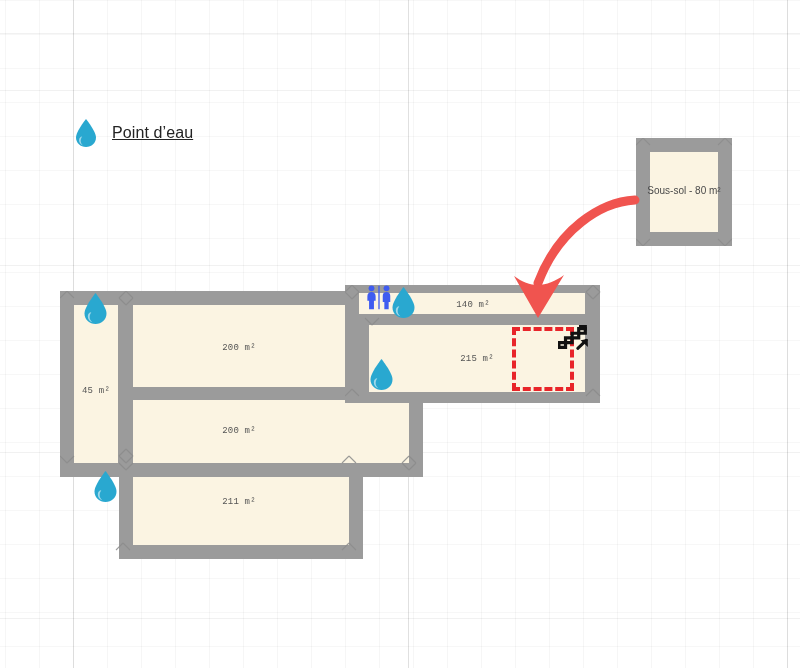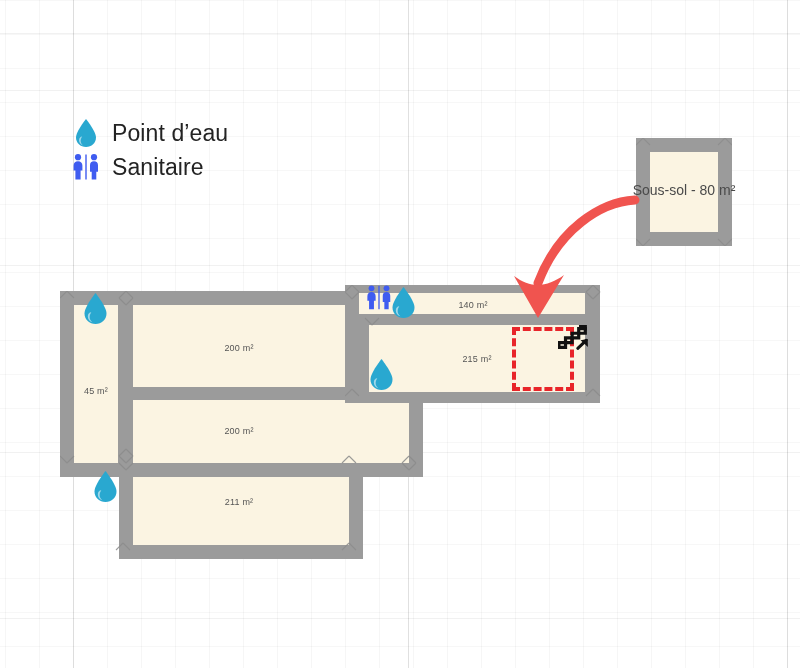--- a/index.html
+++ b/index.html
@@ -43,63 +43,65 @@
   }
   .legend-icon {
     width: 40px;
     min-width: 40px;
     height: 32px;
     display: flex;
     align-items: center;
     justify-content: center;
   }
   .legend-label {
-    font-size: 23px;
+    font-size: 16px;
     color: #232323;
     letter-spacing: 0.1px;
     padding-left: 6px;
     white-space: nowrap;
+    text-decoration: underline;
   }
 
   
   .wall {
     position: absolute;
     background: #9b9b9b;
   }
   .room {
     position: absolute;
     background: #fbf4e2;
   }
   .room-label {
     position: absolute;
     font-size: 9px;
     color: #555555;
     white-space: nowrap;
     transform: translate(-50%, -50%);
     letter-spacing: 0.2px;
+    font-family: Liberation Mono, monospace;
   }
 
   
   .drop-ico { position: absolute; }
 
   
   #emplacement-box {
     position: absolute;
     border: 4px dashed #e8252a;
     background: transparent;
   }
 
   
   #plan-stairs { position: absolute; }
 
   
   #basement { position: absolute; }
   #basement-label {
     position: absolute;
-    font-size: 14px;
+    font-size: 10px;
     color: #4a4a4a;
     white-space: nowrap;
     transform: translate(-50%, -50%);
   }
 
   
   #red-arrow { position: absolute; left: 480px; top: 178px; }
 </style>
 </head>
 <body>
@@ -120,35 +122,20 @@
     <div class="legend-row">
       <span class="legend-icon">
         <svg width="24" height="30" viewBox="0 0 24 30">
           <path d="M12 1 C12 1 2 13.5 2 19.5 C2 25 6.5 29 12 29 C17.5 29 22 25 22 19.5 C22 13.5 12 1 12 1 Z" fill="#29a8d0"></path>
           <path d="M8.2 18.5 C6.3 18.5 5.0 20.3 5.0 22.2 C5.0 24.8 6.8 26.8 9.2 27.6 C7.4 26.2 6.6 24.4 6.7 22.6 C6.8 20.9 7.5 19.5 8.2 18.5 Z" fill="#ffffff" opacity="0.55"></path>
         </svg>
       </span>
       <span class="legend-label">Point d’eau</span>
     </div>
 
-    <div class="legend-row">
-      <span class="legend-icon">
-        <svg width="32" height="28" viewBox="0 0 32 28">
-
-          <circle cx="8" cy="4.2" r="3.1" fill="#3f5cf0"></circle>
-          <path d="M8 8.2 C5.2 8.2 3.6 10 3.6 12.6 L3.6 17.5 L5.4 17.5 L5.4 26.5 L10.6 26.5 L10.6 17.5 L12.4 17.5 L12.4 12.6 C12.4 10 10.8 8.2 8 8.2 Z" fill="#3f5cf0"></path>
-
-          <rect x="15.3" y="1.5" width="1.4" height="25" fill="#3f5cf0"></rect>
-
-          <circle cx="24" cy="4.2" r="3.1" fill="#3f5cf0"></circle>
-          <path d="M24 8.2 C21.4 8.2 20 9.8 20 12.2 L20 18.8 L21.7 18.8 L21.7 26.5 L26.3 26.5 L26.3 18.8 L28 18.8 L28 12.2 C28 9.8 26.6 8.2 24 8.2 Z" fill="#3f5cf0"></path>
-        </svg>
-      </span>
-      <span class="legend-label">Sanitaire</span>
-    </div>
 
 
 
   </div>
 
   <div>
 
     <div class="wall" style="left:60px; top:291px; width:363px; height:186px;"></div>
 
     <div class="wall" style="left:119px; top:464px; width:244px; height:95px;"></div>

